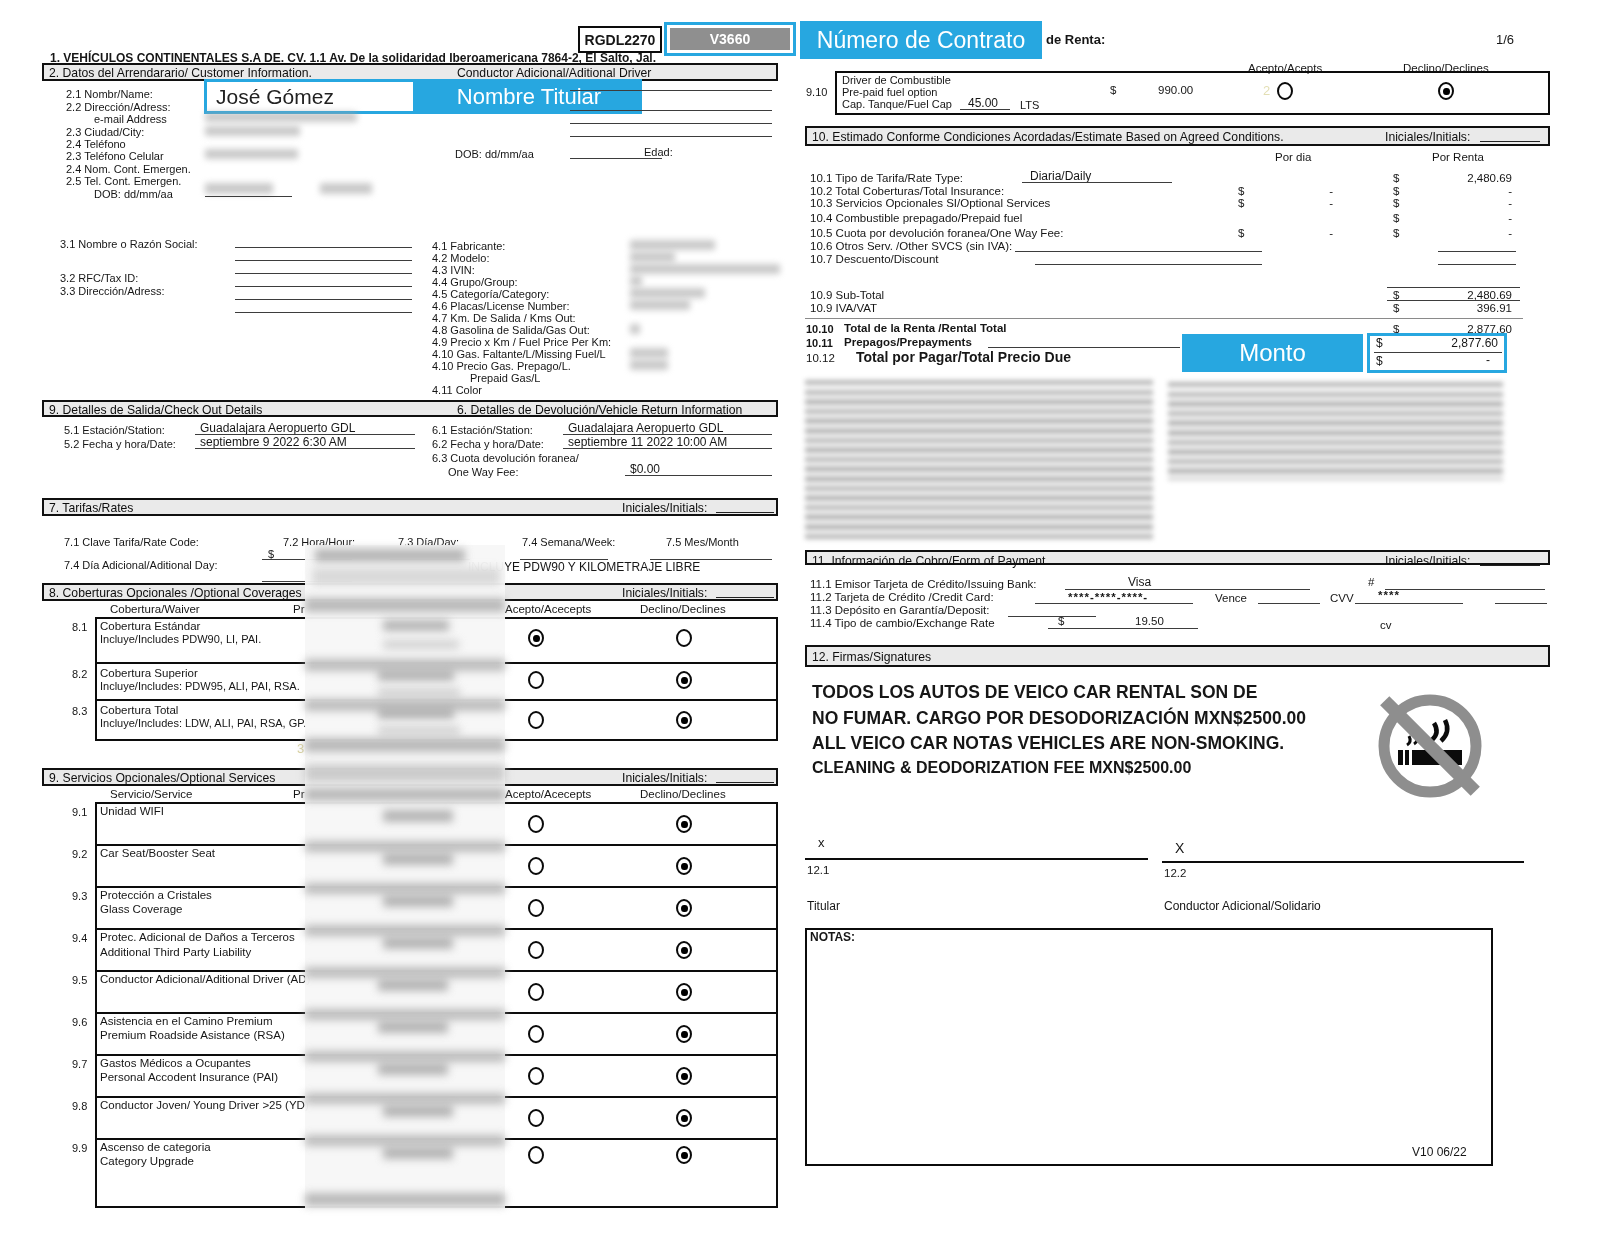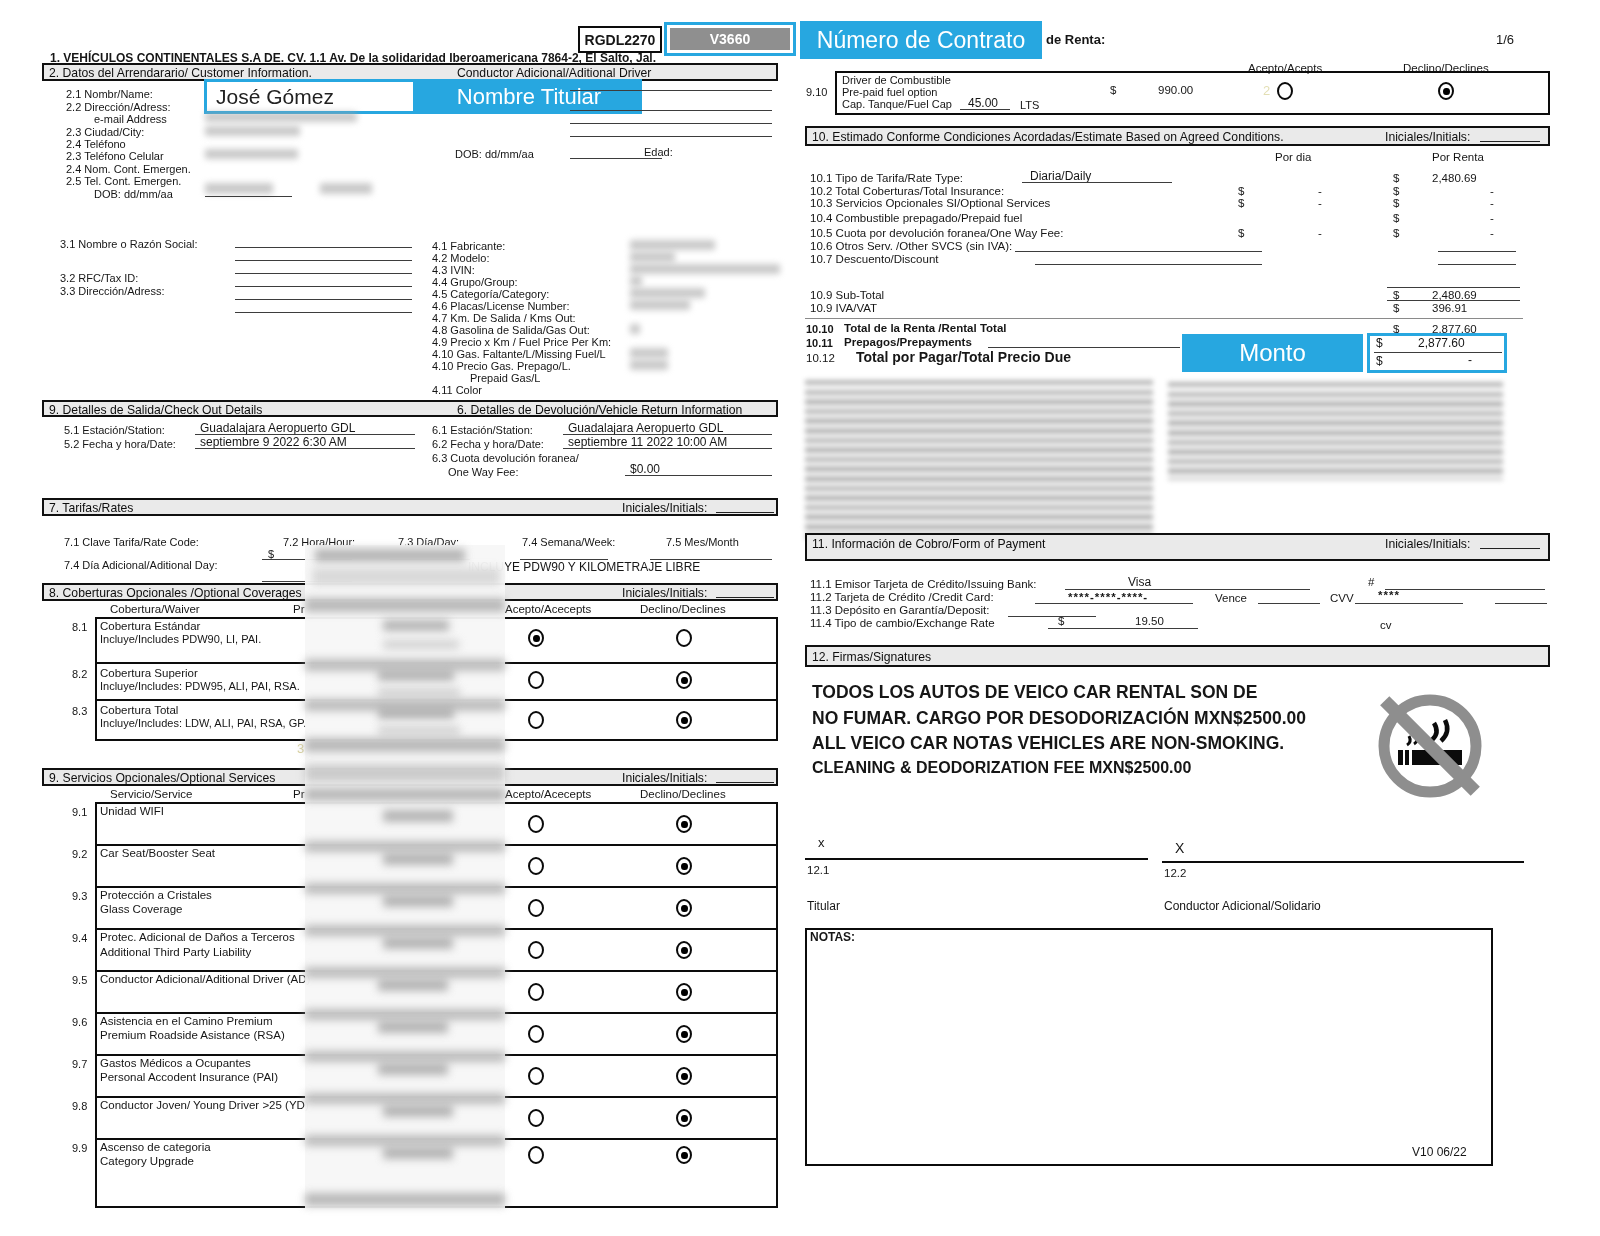--- a/index.html
+++ b/index.html
@@ -3,21 +3,21 @@
 <meta charset="utf-8">
 <style>
   *{box-sizing:border-box}
   body{margin:0;background:#dcdcdc}
   #doc{position:relative;width:1600px;height:1236px;background:#ffffff;
        font-family:"Liberation Sans",sans-serif;color:#161616;overflow:hidden}
   .t{position:absolute;white-space:nowrap;line-height:1.12}
   .s10{font-size:12px}.s11{font-size:11px}.s115{font-size:11.5px}
   .s12{font-size:12px}.s13{font-size:13px}.s14{font-size:14px}.s15{font-size:14.5px}
   .b{font-weight:700}
-  .ra{}
+  .ra{text-align:right}
   .bar{position:absolute;background:#EAEAEA;border:2px solid #101010;font-size:12.2px;color:#0e0e0e}
   .bar span{position:absolute;top:1px;white-space:nowrap}
   .iline{position:absolute;border-bottom:1.4px solid #222;height:12px}
   .ln{position:absolute;border-bottom:1.3px solid #3d3d3d}
   .lnd{position:absolute;border-bottom:2.4px solid #0c0c0c}
   .box{position:absolute;border:2px solid #0c0c0c}
   .box3{position:absolute;border:2.5px solid #0b0b0b}
   .radio{position:absolute;width:16px;height:18px;border:2.2px solid #0a0a0a;border-radius:50%}
   .radio.on::after{content:"";position:absolute;left:3px;top:3.5px;width:6.5px;height:7.5px;background:#000;border-radius:50%}
   .blur{position:absolute;background:#a6a6a6;filter:blur(3px);opacity:.6;border-radius:1px}
@@ -374,21 +374,21 @@
   <div class="bluebox" style="left:1367px;top:333px;width:140px;height:40px"></div>
   <div class="t s12" style="left:1376px;top:337px">$</div>
   <div class="t s12 ra" style="left:1418px;top:337px;width:80px">2,877.60</div>
   <div class="ln" style="left:1374px;top:352px;width:128px"></div>
   <div class="t s12" style="left:1376px;top:355px">$</div>
   <div class="t s12 ra" style="left:1468px;top:354px;width:22px">-</div>
 
   <div class="legal" style="left:805px;top:380px;width:348px;height:160px"></div>
   <div class="legal" style="left:1168px;top:382px;width:335px;height:98px"></div>
 
-  <div class="bar" style="left:805px;top:533px;width:745px;height:28px">
+  <div class="bar" style="left:805px;top:550px;width:745px;height:15px">
     <span style="left:5px;top:2px">11. Información de Cobro/Form of Payment</span>
     <span style="left:578px;top:2px">Iniciales/Initials:</span>
     <span class="iline" style="left:673px;width:60px;top:2px"></span>
   </div>
   <div class="t s115" style="left:810px;top:578px">11.1  Emisor Tarjeta de Crédito/Issuing Bank:</div>
   <div class="t s12" style="left:1128px;top:576px">Visa</div>
   <div class="ln" style="left:1065px;top:589px;width:245px"></div>
   <div class="t s115" style="left:1368px;top:576px">#</div>
   <div class="ln" style="left:1385px;top:589px;width:160px"></div>
 

